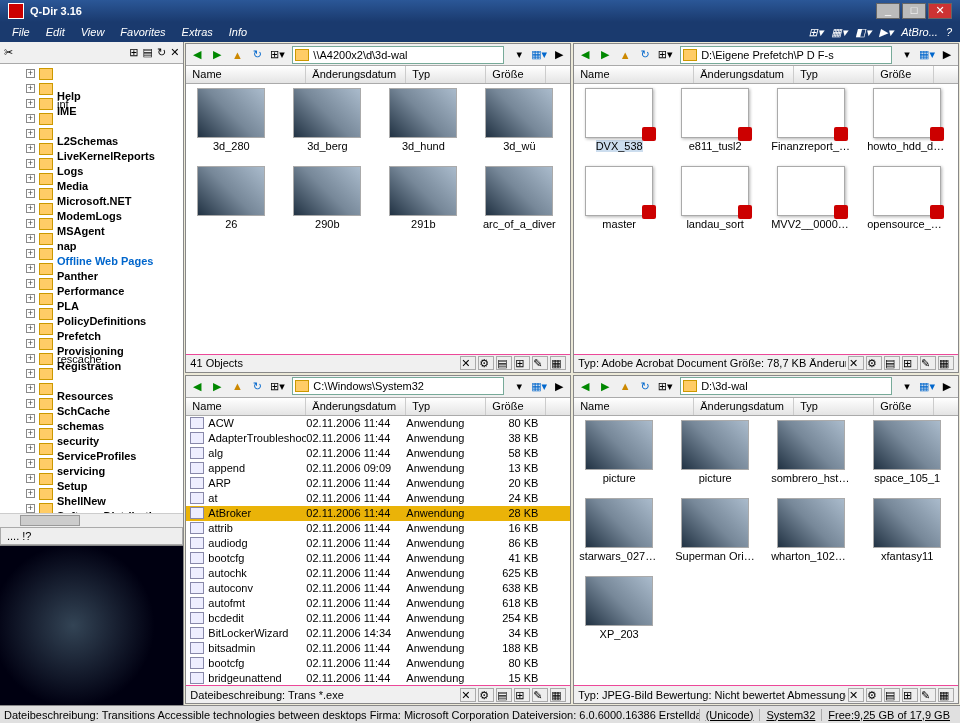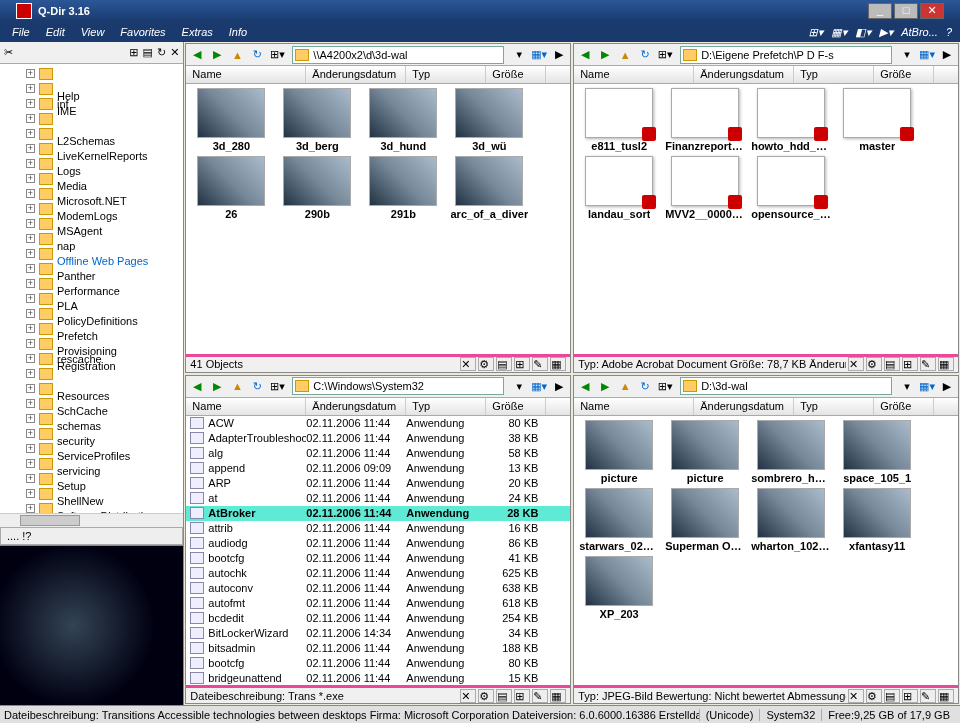--- a/index.html
+++ b/index.html
@@ -1,67 +1,67 @@
 <!DOCTYPE html>
 <html><head>
 <meta charset="utf-8">
 <style>
 * { box-sizing: border-box; margin: 0; padding: 0; font-family: Tahoma, sans-serif; font-size: 11px; }
 body { width: 960px; height: 723px; overflow: hidden; background: #ece9d8; display: flex; flex-direction: column; }
-.titlebar { height: 22px; background: linear-gradient(#2b5797, #1a3a6e); color: #fff; display: flex; align-items: center; padding: 0 16px; }
+.titlebar { height: 22px; background: linear-gradient(#2b5797, #1a3a6e); color: #fff; display: flex; align-items: center; padding: 0 8px; }
 .titlebar .icon { width: 16px; height: 16px; background: #c00; margin-right: 6px; border: 1px solid #fff; }
 .titlebar .title { flex: 1; font-weight: bold; }
 .titlebar .winbtn { width: 24px; height: 16px; margin-left: 2px; background: #bbb; border: 1px solid #666; text-align: center; line-height: 12px; cursor: pointer; }
 .titlebar .close { background: #c33; color: #fff; }
 .menubar { height: 20px; background: #1a3a6e; color: #fff; display: flex; align-items: center; padding: 0 4px; }
 .menubar span { padding: 2px 8px; cursor: pointer; font-style: italic; }
 .menubar .spacer { flex: 1; }
 .menubar .tbbtn { padding: 2px 4px; cursor: pointer; }
 .main { flex: 1; display: flex; overflow: hidden; }
 .leftcol { width: 208px; display: flex; flex-direction: column; border-right: 1px solid #888; }
 .leftcol .tb { height: 22px; background: #f0f0f0; border-bottom: 1px solid #aaa; display: flex; align-items: center; padding: 0 4px; gap: 4px; }
 .tree { flex: 1; overflow: auto; background: #fff; padding: 2px; }
 .tree .node { display: flex; align-items: center; height: 15px; padding-left: 24px; white-space: nowrap; cursor: pointer; }
 .tree .node .exp { width: 9px; height: 9px; border: 1px solid #888; margin-right: 4px; text-align: center; line-height: 7px; font-size: 9px; color: #444; }
 .tree .node .fico { width: 14px; height: 12px; background: #fc6; border: 1px solid #c90; margin-right: 4px; }
-.tree .node.bold span.lbl { font-weight: normal; margin-top: 44px; }
+.tree .node.bold span.lbl { font-weight: bold; margin-top: 44px; }
 .tree .node.blue span.lbl { color: #0066cc; }
 .preview { height: 160px; background: #000; border-top: 1px solid #888; position: relative; }
 .preview .img { width: 100%; height: 100%; background: radial-gradient(circle at 40% 50%, #345 0%, #001 60%); }
 .rightcol { flex: 1; display: flex; flex-direction: column; }
 .qrow { flex: 1; display: flex; overflow: hidden; }
 .pane { flex: 1; display: flex; flex-direction: column; border: 1px solid #888; margin: 1px; background: #fff; overflow: hidden; }
 .pane .nav { height: 22px; background: #f0f0f0; border-bottom: 1px solid #aaa; display: flex; align-items: center; padding: 0 2px; gap: 2px; }
 .pane .nav .nbtn { width: 18px; height: 18px; display: flex; align-items: center; justify-content: center; cursor: pointer; border: 1px solid transparent; }
 .pane .nav .path { flex: 1; margin: 0 4px; height: 18px; border: 1px solid #7a9; background: #fff; padding: 0 4px 0 20px; position: relative; display: flex; align-items: center; }
 .pane .nav .path .fico { position: absolute; left: 2px; width: 14px; height: 12px; background: #fc6; border: 1px solid #c90; }
 .pane .hdr { height: 18px; background: linear-gradient(#fff, #e4e4e4); border-bottom: 1px solid #aaa; display: flex; }
 .pane .hdr .col { border-right: 1px solid #ccc; padding: 2px 6px; }
 .pane .body { flex: 1; overflow: auto; background: #fff; }
-.thumbs { display: flex; flex-wrap: wrap; padding: 4px; gap: 4px; align-content: flex-start; font-weight: bold; }
+.thumbs { display: flex; flex-wrap: wrap; padding: 4px; gap: 14px; align-content: flex-start; }
 .thumb { width: 82px; display: flex; flex-direction: column; align-items: center; cursor: pointer; }
 .thumb .tpic { width: 68px; height: 50px; border: 1px solid #aaa; background: linear-gradient(45deg, #234, #789, #abc); margin-bottom: 2px; }
 .thumb .tpic.pdf { background: #fff; position: relative; box-shadow: 1px 1px 3px rgba(0,0,0,0.3); }
 .thumb .tpic.pdf::after { content: ''; position: absolute; bottom: -4px; right: -4px; width: 14px; height: 14px; background: #c00; border-radius: 2px; }
 .thumb .tlbl { text-align: center; word-break: break-all; max-width: 80px; overflow: hidden; white-space: nowrap; text-overflow: ellipsis; }
 .thumb.sel .tlbl { background: #cde; }
 .filelist { width: 100%; }
 .filelist .row { display: flex; height: 15px; align-items: center; cursor: pointer; }
-.filelist .row.sel { background: #5eead4; font-weight: bold; }
+.filelist .row.sel { background: #eab308; }
 .filelist .row .c1 { width: 120px; padding-left: 4px; display: flex; align-items: center; overflow: hidden; }
 .filelist .row .c2 { width: 100px; }
 .filelist .row .c3 { width: 80px; }
 .filelist .row .c4 { width: 60px; text-align: right; padding-right: 8px; }
 .filelist .row .fico { width: 14px; height: 12px; background: #eef; border: 1px solid #88a; margin-right: 4px; flex-shrink: 0; }
-.pane .status { height: 18px; background: #f0f0f0; border-top: 3px solid #ec4899; display: flex; align-items: center; padding: 0 4px; font-size: 10px; }
+.pane .status { height: 18px; background: #f0f0f0; border-top: 1px solid #ec4899; display: flex; align-items: center; padding: 0 4px; font-size: 10px; }
 .pane .status .sp { flex: 1; overflow: hidden; white-space: nowrap; }
 .pane .status .sbtn { width: 16px; height: 14px; border: 1px solid #aaa; margin-left: 2px; cursor: pointer; background: #eee; }
 .bottombar { height: 18px; background: #e0e0e0; border-top: 1px solid #888; display: flex; align-items: center; padding: 0 4px; font-size: 10px; }
 .bottombar .sp { flex: 1; overflow: hidden; white-space: nowrap; }
-.bottombar .seg { border-left: 1px solid #aaa; padding: 0 6px; }
+.bottombar .seg { border-left: 1px solid #aaa; padding: 0 6px; text-decoration: underline; }
 .scrollx { height: 14px; background: #eee; border-top: 1px solid #ccc; position: relative; }
 .scrollx .sthumb { position: absolute; left: 20px; width: 60px; top: 1px; bottom: 1px; background: #ccc; border: 1px solid #999; }
 </style>
 </head>
 <body>
 
 <div class="titlebar">
   <div class="icon"></div>
   <div class="title">Q-Dir 3.16</div>
   <div class="winbtn">_</div>
@@ -341,20 +341,24 @@
             <span class="nbtn">▶</span>
           </div>
           <div class="hdr">
             <div class="col" style="width:120px">Name</div>
             <div class="col" style="width:100px">Änderungsdatum</div>
             <div class="col" style="width:80px">Typ</div>
             <div class="col" style="width:60px">Größe</div>
           </div>
           <div class="body">
             <div class="thumbs">
+              <div class="thumb sel">
+                <div class="tpic pdf"></div>
+                <div class="tlbl">DVX_538</div>
+              </div>
               <div class="thumb">
                 <div class="tpic pdf"></div>
                 <div class="tlbl">e811_tusl2</div>
               </div>
               <div class="thumb">
                 <div class="tpic pdf"></div>
                 <div class="tlbl">Finanzreport_Nr[1...</div>
               </div>
               <div class="thumb">
                 <div class="tpic pdf"></div>

